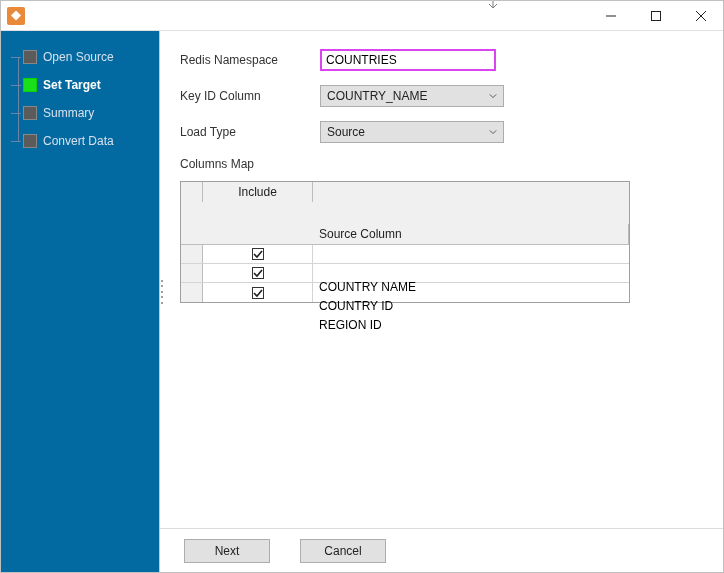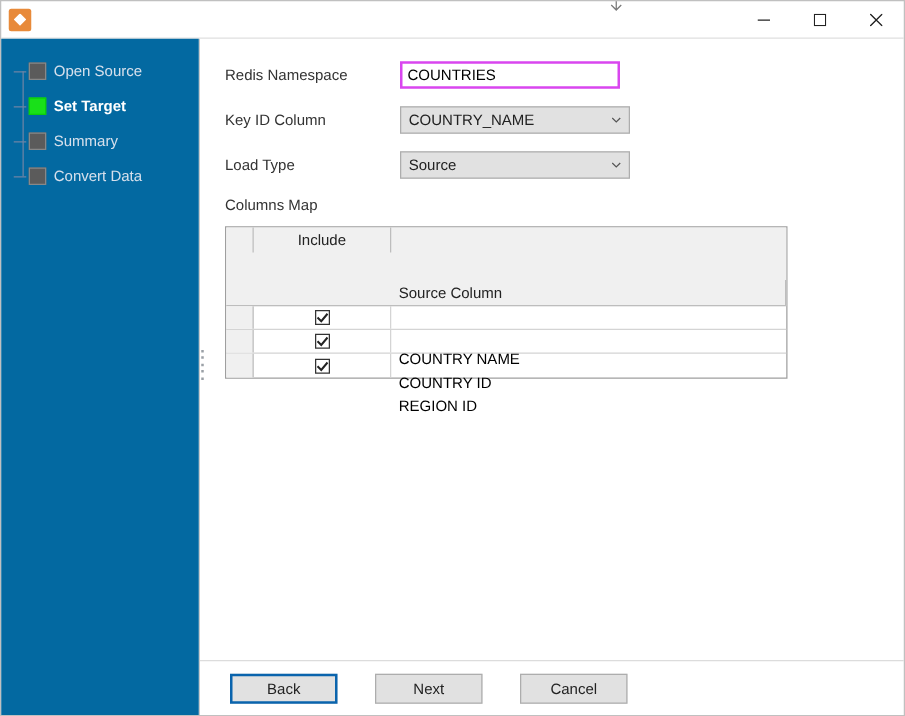--- a/index.html
+++ b/index.html
@@ -184,23 +184,20 @@
                     </svg>
                   </div>
             </div>
             <div class="gcell col-src">REGION ID</div>
           </div>
         </div>
         </div>
       </div>
 
       <div class="footer">
-        <div class="btn primary">
-            <span>Back</span>
-          </div>
         <div class="btn">
             <span>Next</span>
           </div>
         <div class="btn">
             <span>Cancel</span>
           </div>
       </div>
     </div>
 
   </div>

